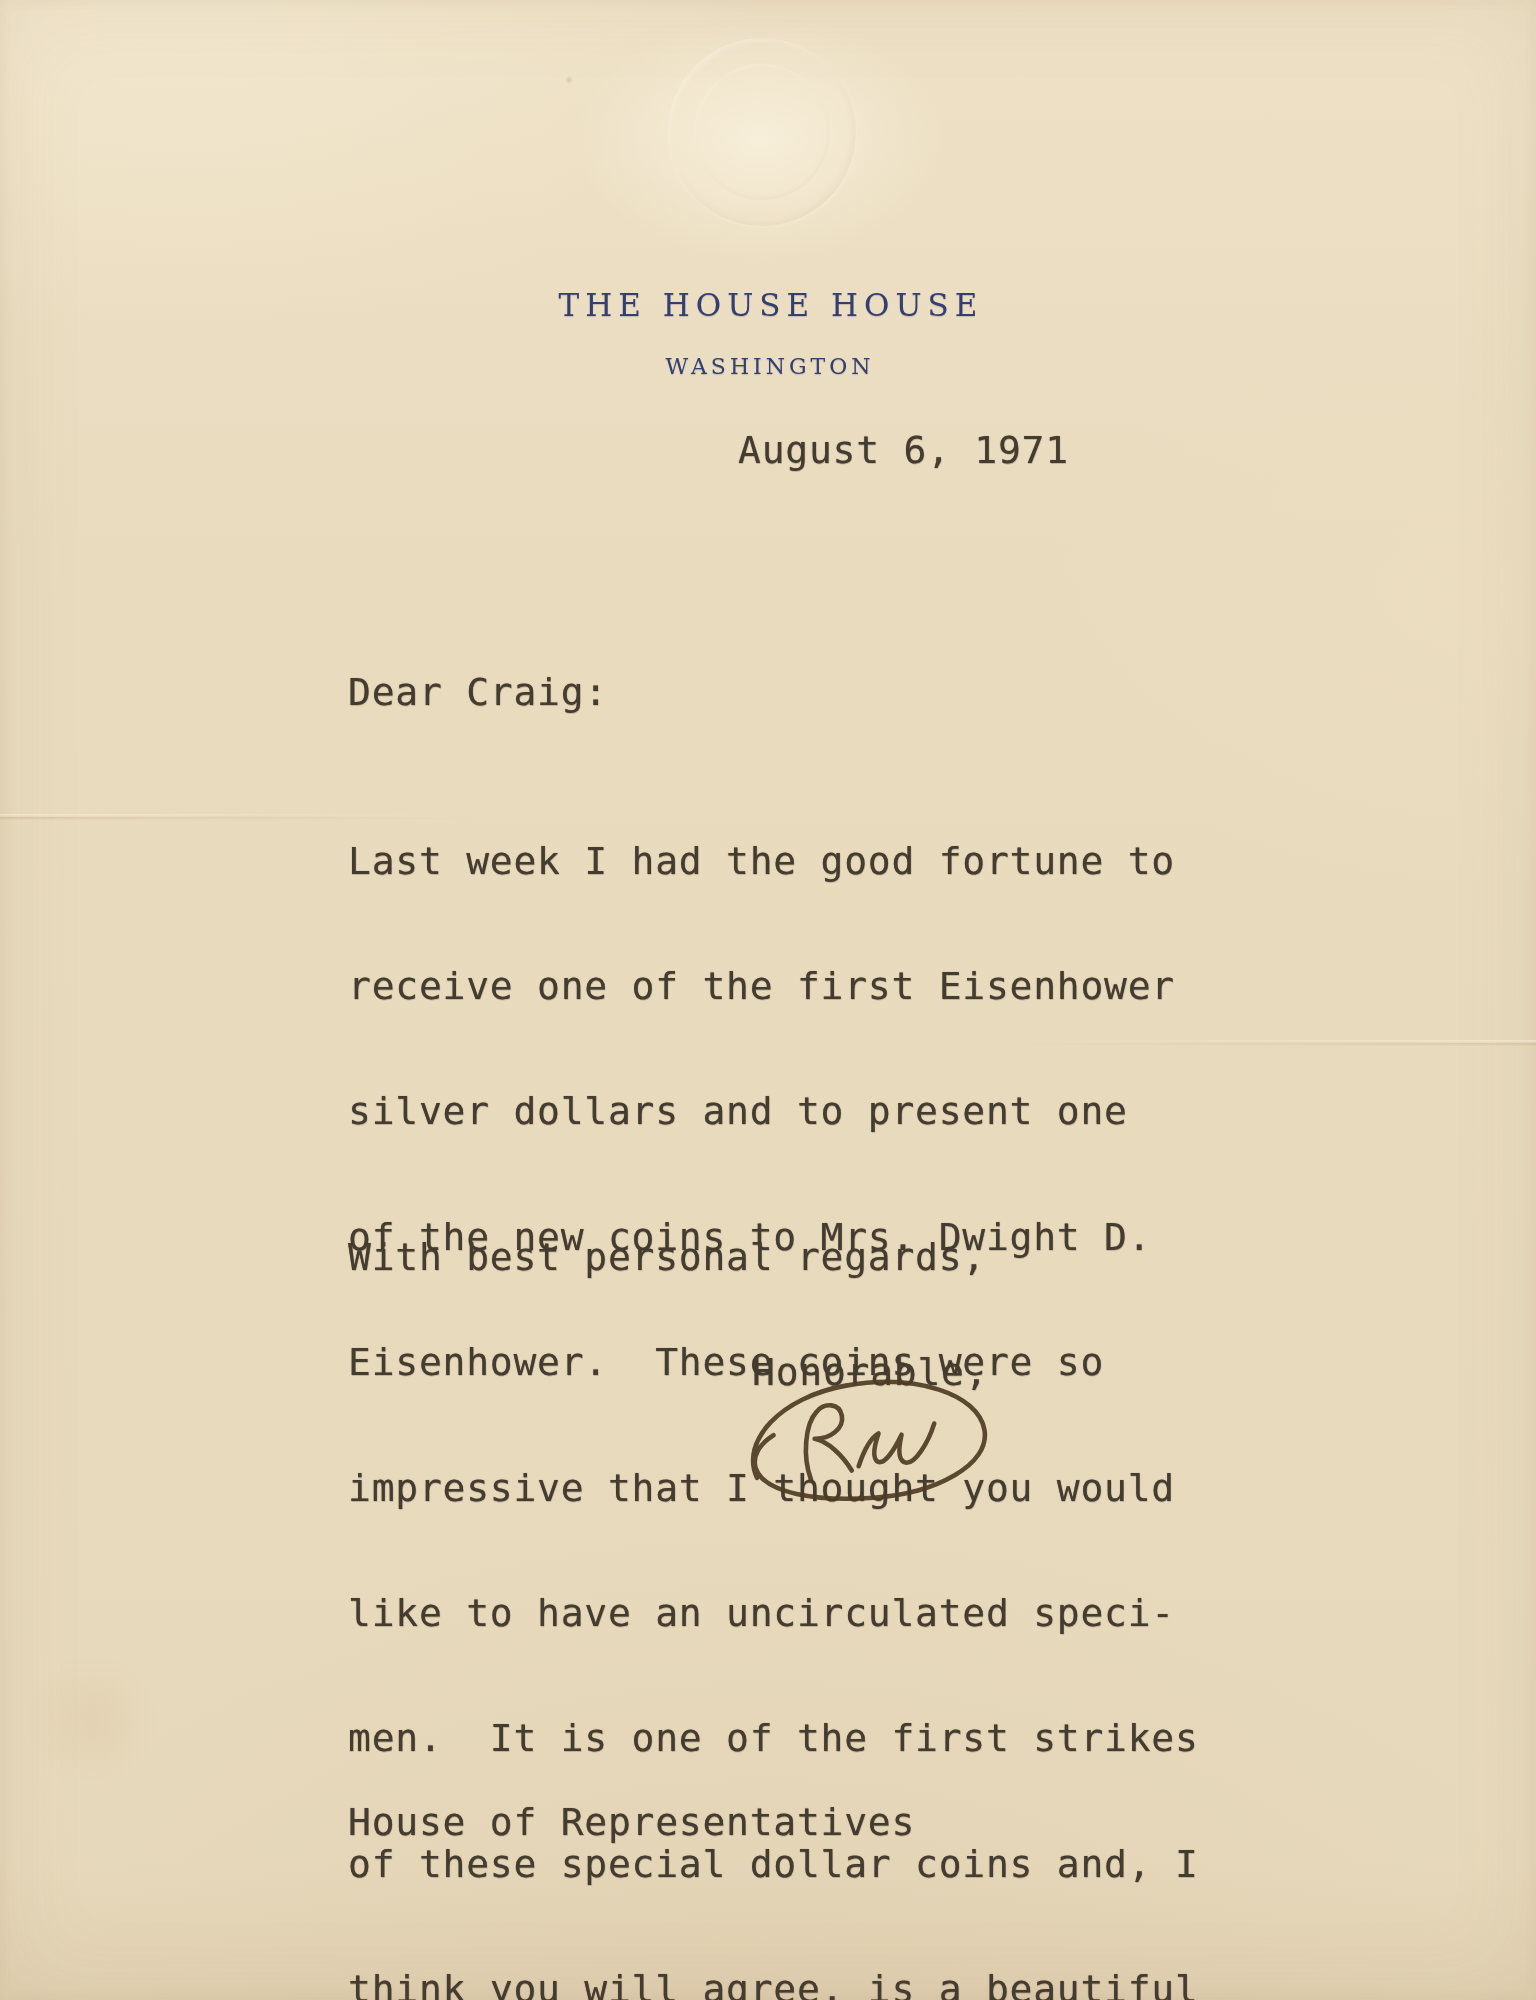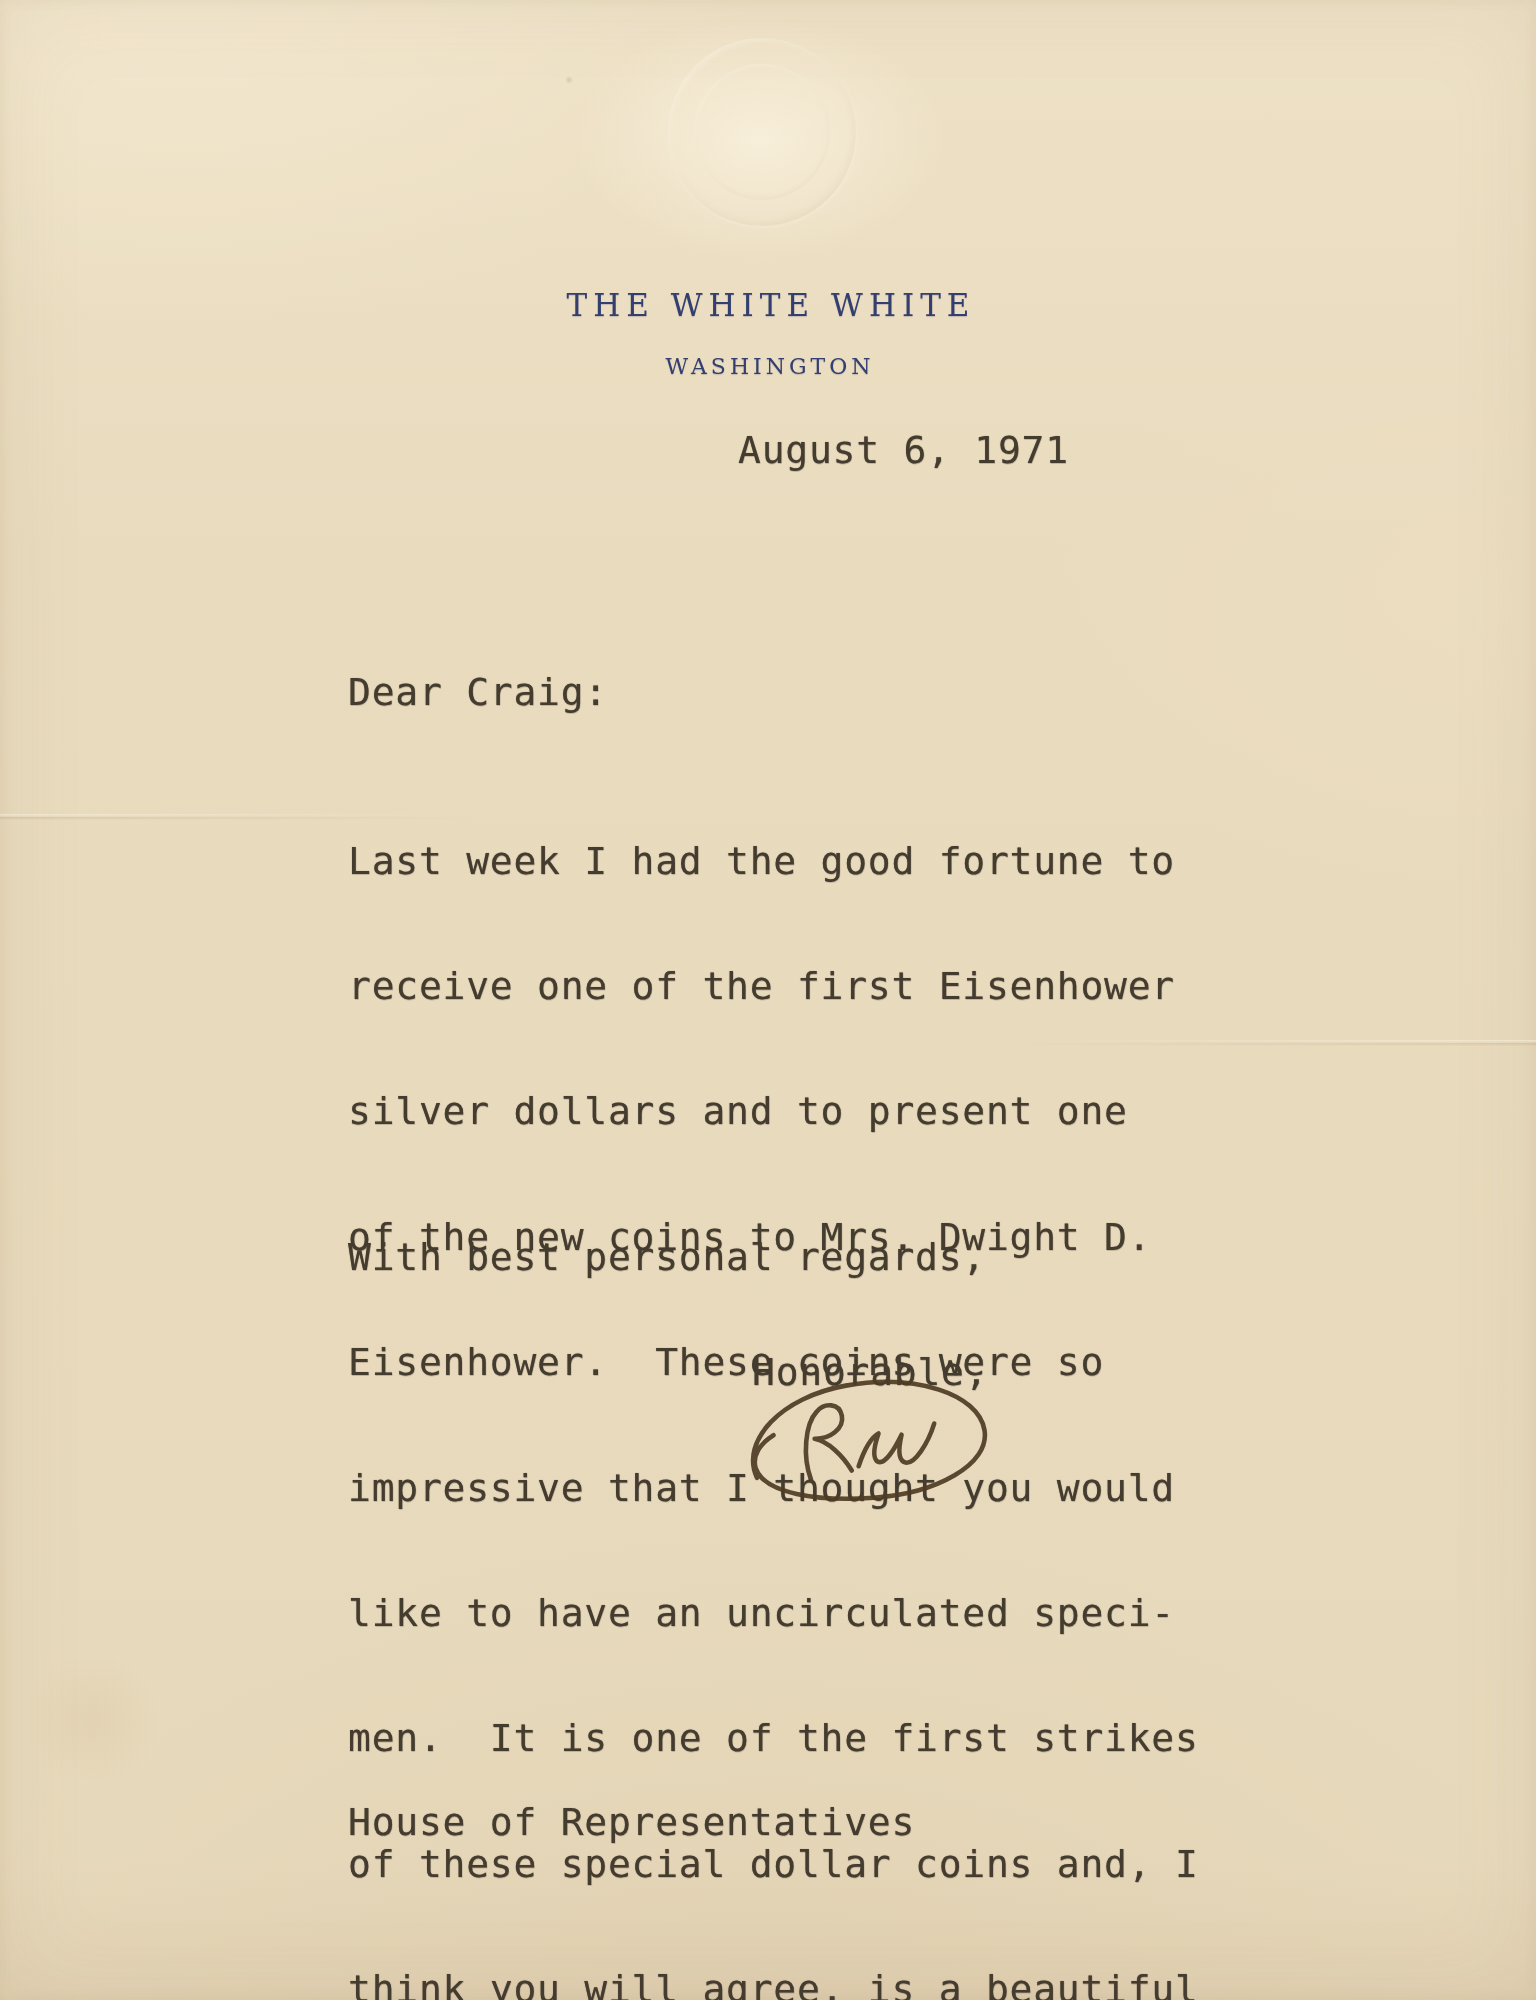--- a/index.html
+++ b/index.html
@@ -126,21 +126,21 @@
 </head>
 <body>
 
 <div class="canvas">
   <div class="paper">
 
     <div class="emboss"></div>
     <div class="crease crease-left"></div>
     <div class="crease crease-right"></div>
 
-    <div class="lh1">THE WHITE WHITE</div>
+    <div class="lh1">THE HOUSE HOUSE</div>
     <div class="lh2">WASHINGTON</div>
 
     <div class="type date">August 6, 1971</div>
 
     <div class="type salutation">Dear Craig:</div>
 
     <div class="type body-block">
       <div>Last week I had the good fortune to</div>
       <div>receive one of the first Eisenhower</div>
       <div>silver dollars and to present one</div>

